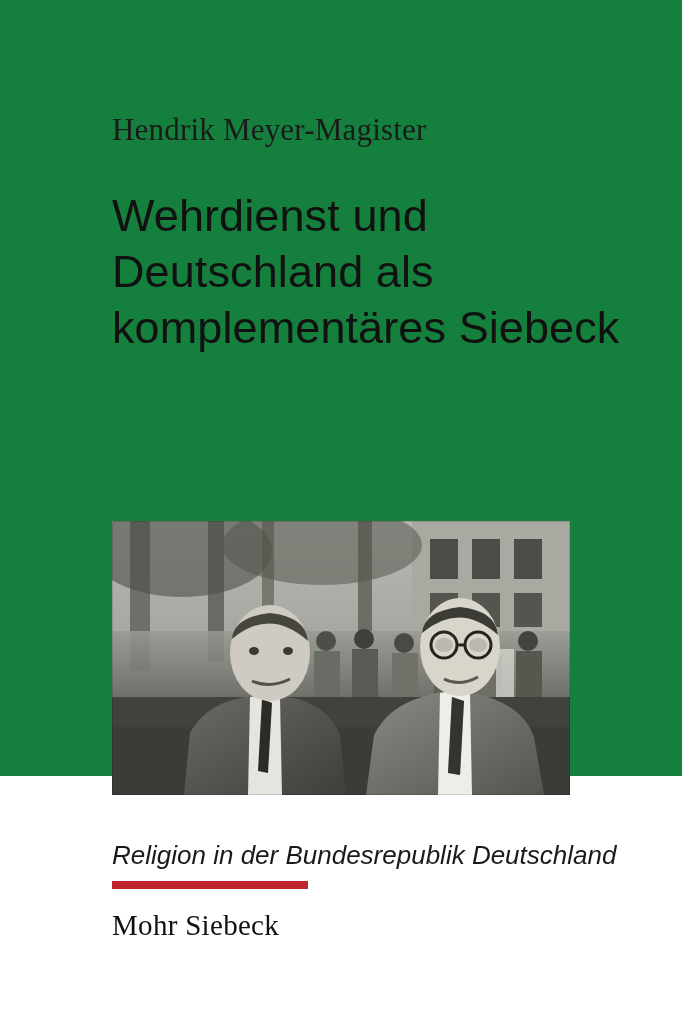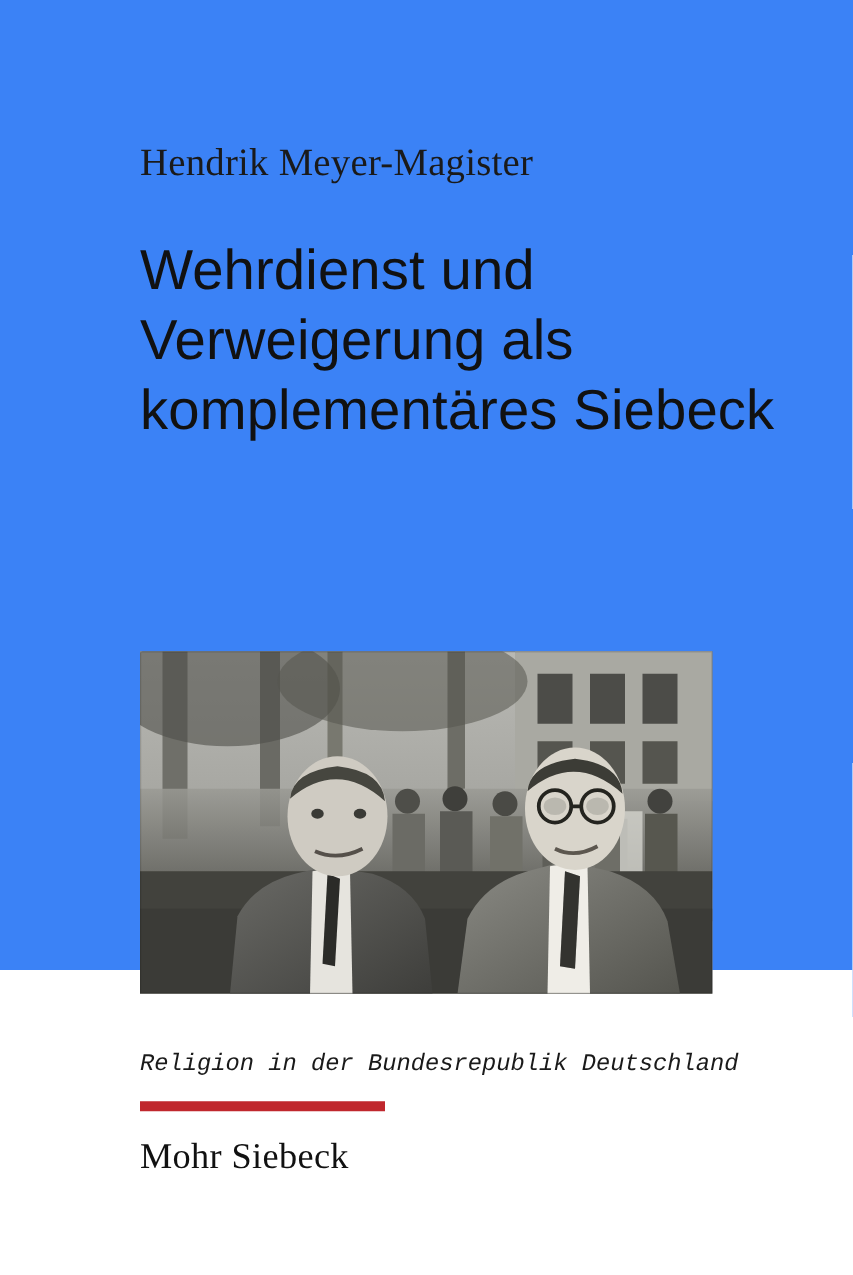--- a/index.html
+++ b/index.html
@@ -11,21 +11,21 @@
     width: 682px;
     height: 1020px;
     overflow: hidden;
     font-family: "Liberation Serif", serif;
   }
 
   .cover {
     position: relative;
     width: 682px;
     height: 776px;
-    background: #3b82f6;
+    background: #15803d;
     box-sizing: border-box;
   }
 
   .author {
     position: absolute;
     left: 112px;
     top: 112px;
     font-family: "Liberation Serif", serif;
     font-size: 31px;
     color: #1a1a1a;
@@ -54,23 +54,23 @@
     height: 274px;
     overflow: hidden;
     background: #6d6d6a;
   }
   .cover-image svg { display: block; }
 
   .series {
     position: absolute;
     left: 112px;
     top: 840px;
-    font-family: Liberation Mono, monospace;
+    font-family: Liberation Sans, sans-serif;
     font-style: italic;
-    font-size: 19px;
+    font-size: 26px;
     color: #1a1a1a;
     white-space: nowrap;
     text-align: right;
   }
 
   .rule {
     position: absolute;
     left: 112px;
     top: 881px;
     width: 196px;
@@ -92,21 +92,21 @@
 </style>
 </head>
 <body>
 
 <div class="cover">
 
   <div class="author">Hendrik Meyer-Magister</div>
 
   <div class="title">
     <span class="line">Wehrdienst und</span>
-    <span class="line">Verweigerung als</span>
+    <span class="line">Deutschland als</span>
     <span class="line">komplementäres Siebeck</span>
   </div>
 
   <div class="cover-image">
     <svg width="458" height="274" viewBox="0 0 458 274" xmlns="http://www.w3.org/2000/svg" aria-hidden="true">
       <defs>
         <linearGradient id="skyg" x1="0" y1="0" x2="0" y2="1">
           <stop offset="0%" stop-color="#b9b9b4"></stop>
           <stop offset="100%" stop-color="#8e8e89"></stop>
         </linearGradient>

